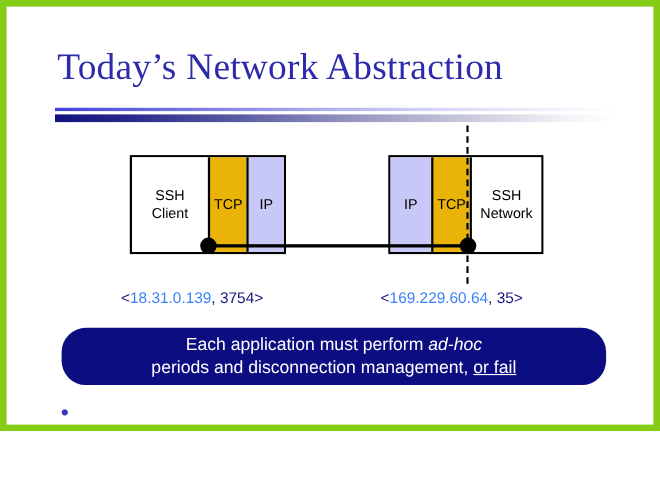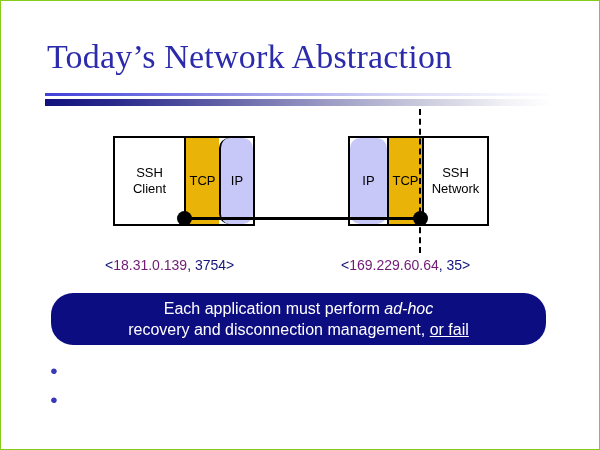--- a/index.html
+++ b/index.html
@@ -3,24 +3,24 @@
 <meta charset="utf-8">
 <style>
   html, body {
     margin: 0;
     padding: 0;
     background: #ffffff;
   }
   #slide {
     position: relative;
     width: 600px;
-    height: 450px;
+    height: 392px;
     background: #ffffff;
     box-sizing: border-box;
-    border: 1px solid #84cc16;
+    border: 6px solid #84cc16;
     overflow: hidden;
     font-family: "Liberation Sans", sans-serif;
   }
 
   
   #title {
     position: absolute;
     left: 46px;
     top: 36px;
     font-family: "Liberation Serif", serif;
@@ -77,21 +77,21 @@
     align-items: center;
     justify-content: center;
     font-size: 13px;
     color: #000000;
     box-sizing: border-box;
     text-align: center;
     line-height: 16px;
   }
   .layer-app { background: #ffffff; }
   .layer-tcp { background: #eab308; }
-  .layer-ip  { background: #c7c7f8; border-radius: 10px; }
+  .layer-ip  { background: #c7c7f8; }
 
   .layer-sep-l { border-left: 2px solid #000000; }
 
   #l-app { width: 69px; }
   #l-tcp { width: 35px; }
   #l-ip  { width: 34px; }
 
   #r-ip  { width: 37px; }
   #r-tcp { width: 35px; }
   #r-app { width: 65px; }
@@ -126,21 +126,21 @@
     border-left: 2px dashed #000000;
   }
 
   
   .addr {
     position: absolute;
     font-size: 14px;
     color: #14147a;
     white-space: nowrap;
   }
-  .addr .ip { color: #701a75; }
+  .addr .ip { color: #3b82f6; }
   #addr-left  { left: 104px; top: 256px; }
   #addr-right { left: 340px; top: 256px; }
 
   
   #callout {
     position: absolute;
     left: 50px;
     top: 292px;
     width: 495px;
     height: 52px;
@@ -224,21 +224,21 @@
     <div id="dashed-line"></div>
 
     <div class="addr" id="addr-left"><span>&lt;</span><span class="ip">18.31.0.139</span><span>, </span><span>3754</span><span>&gt;</span></div>
 
     <div class="addr" id="addr-right"><span>&lt;</span><span class="ip">169.229.60.64</span><span>, </span><span>35</span><span>&gt;</span></div>
 
   </div>
 
   <div id="callout">
     <div><span>Each application must perform </span><i>ad-hoc</i></div>
-    <div><span>recovery and disconnection management, </span><u>or fail</u></div>
+    <div><span>periods and disconnection management, </span><u>or fail</u></div>
   </div>
 
   <div id="bullets">
     <div class="bullet-row">
       <span class="bullet-dot">•</span>
     </div>
     <div class="bullet-row">
       <span class="bullet-dot">•</span>
     </div>
   </div>

